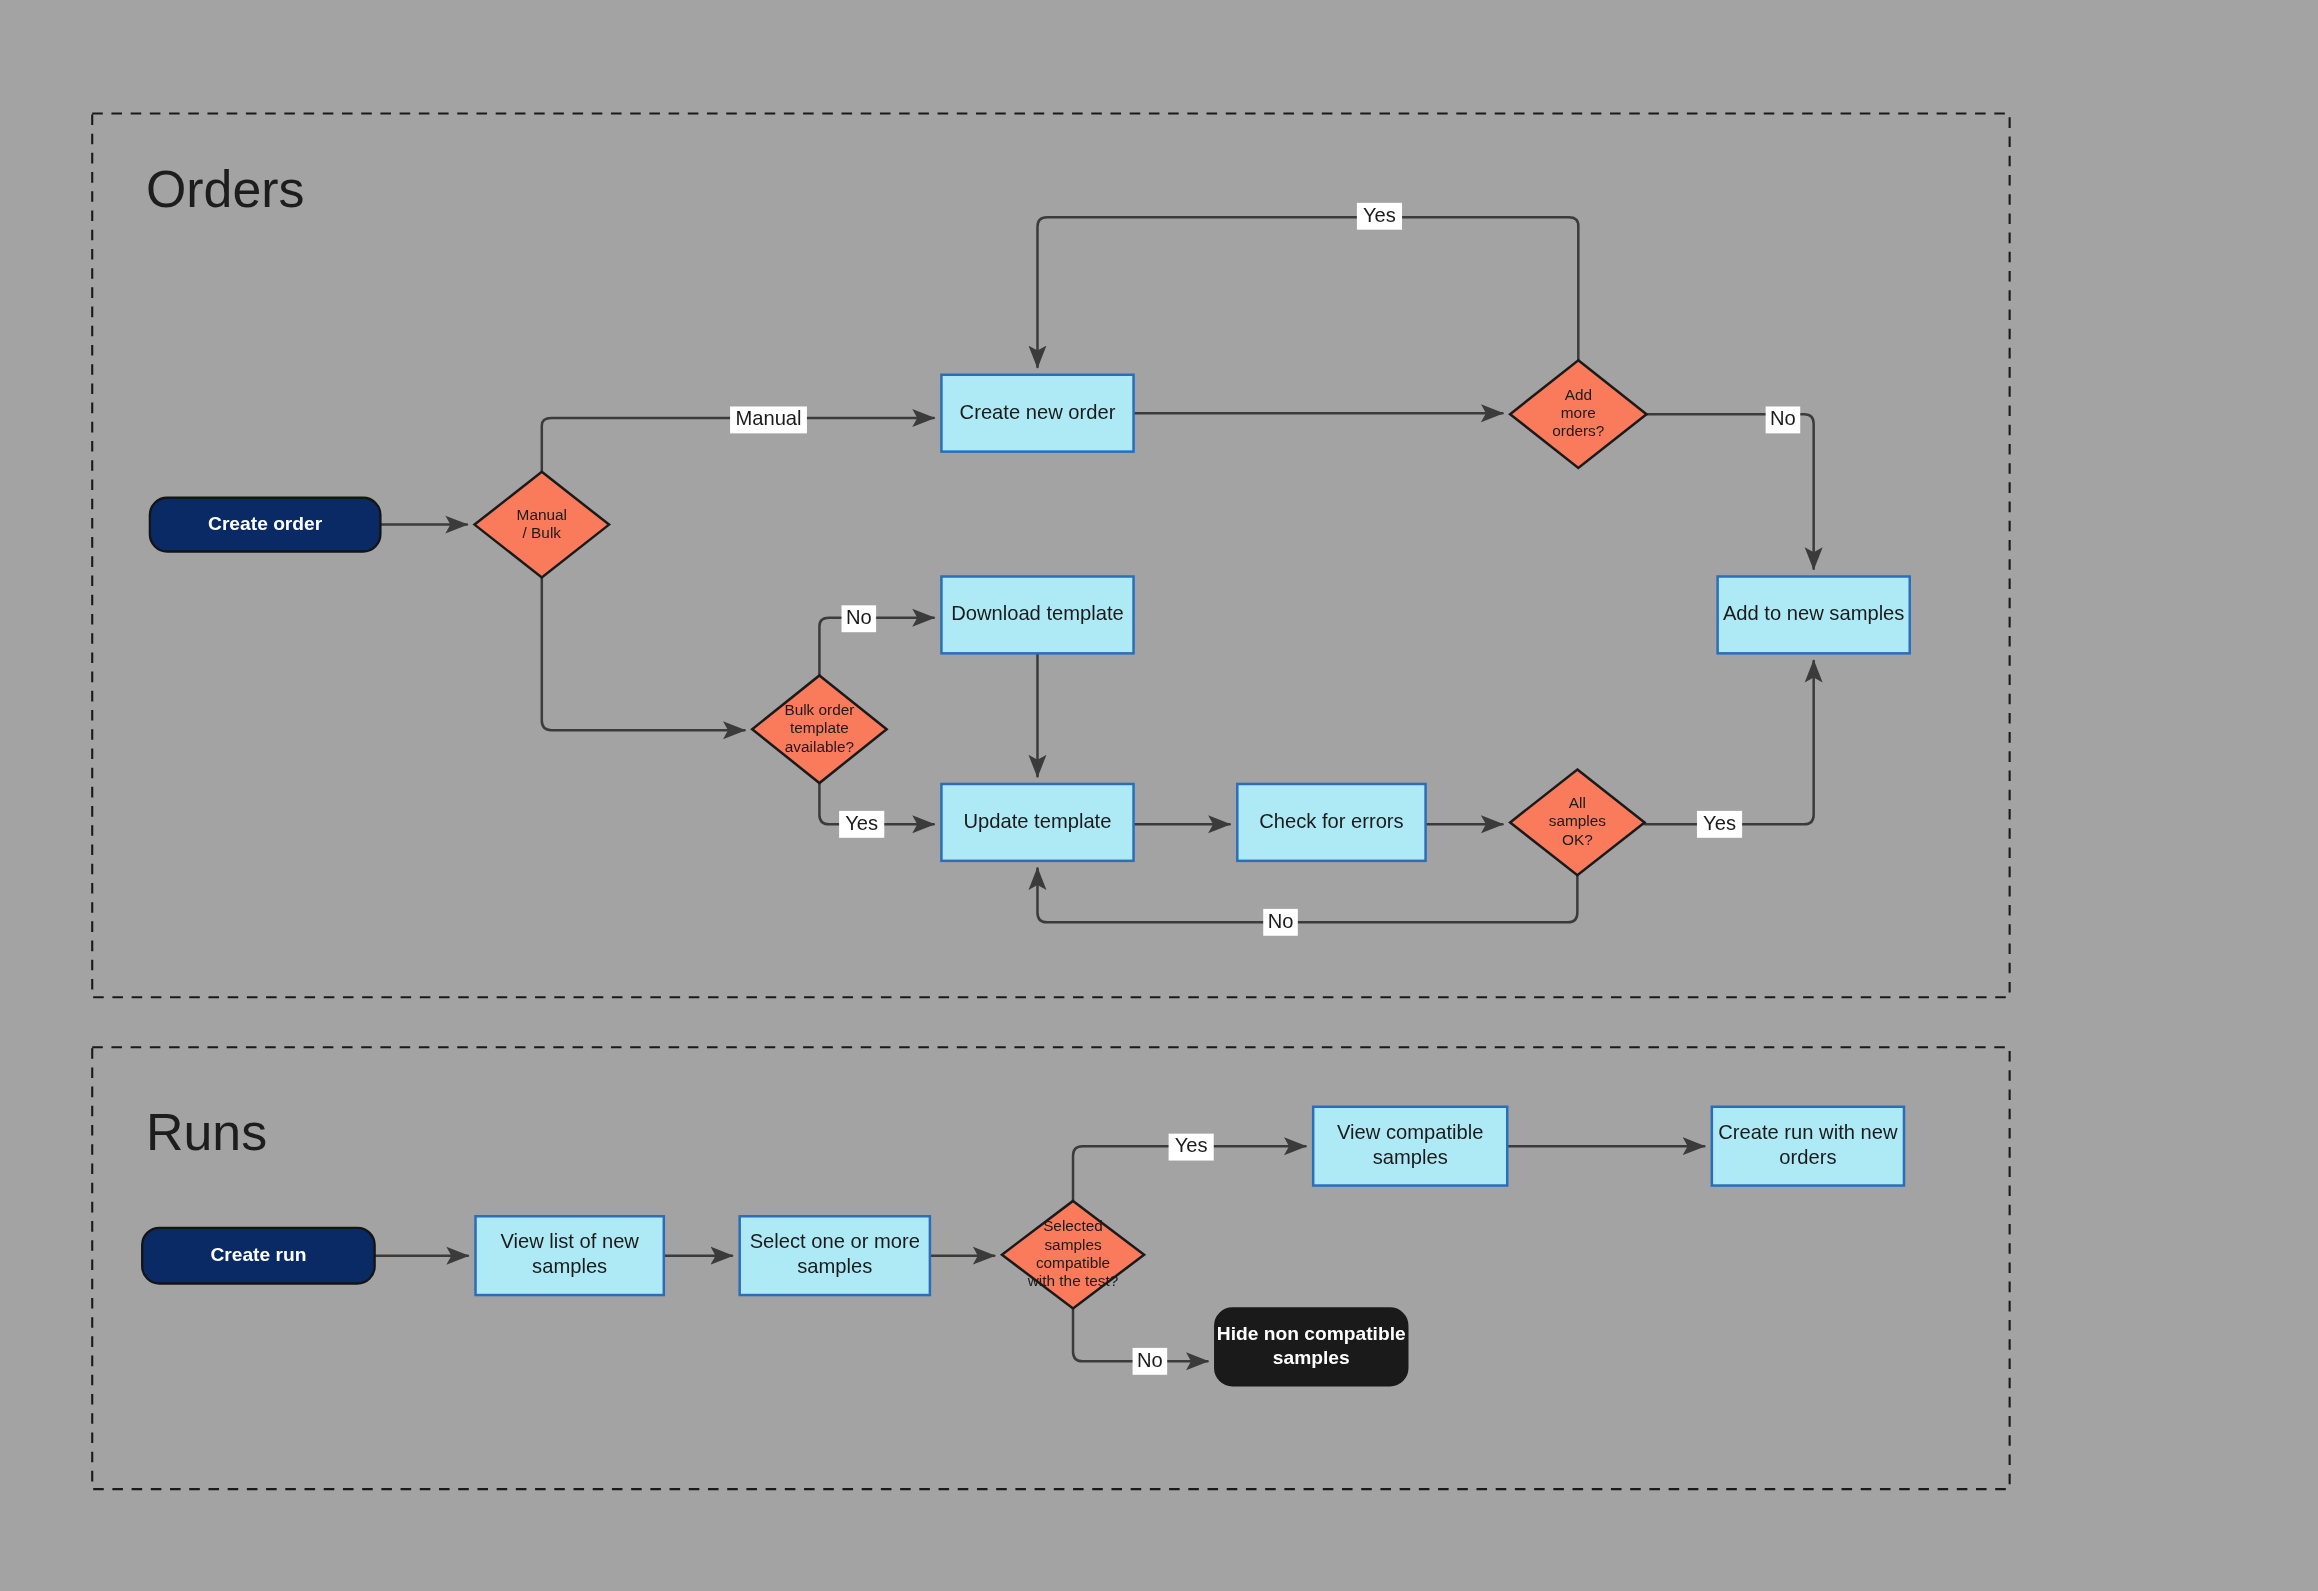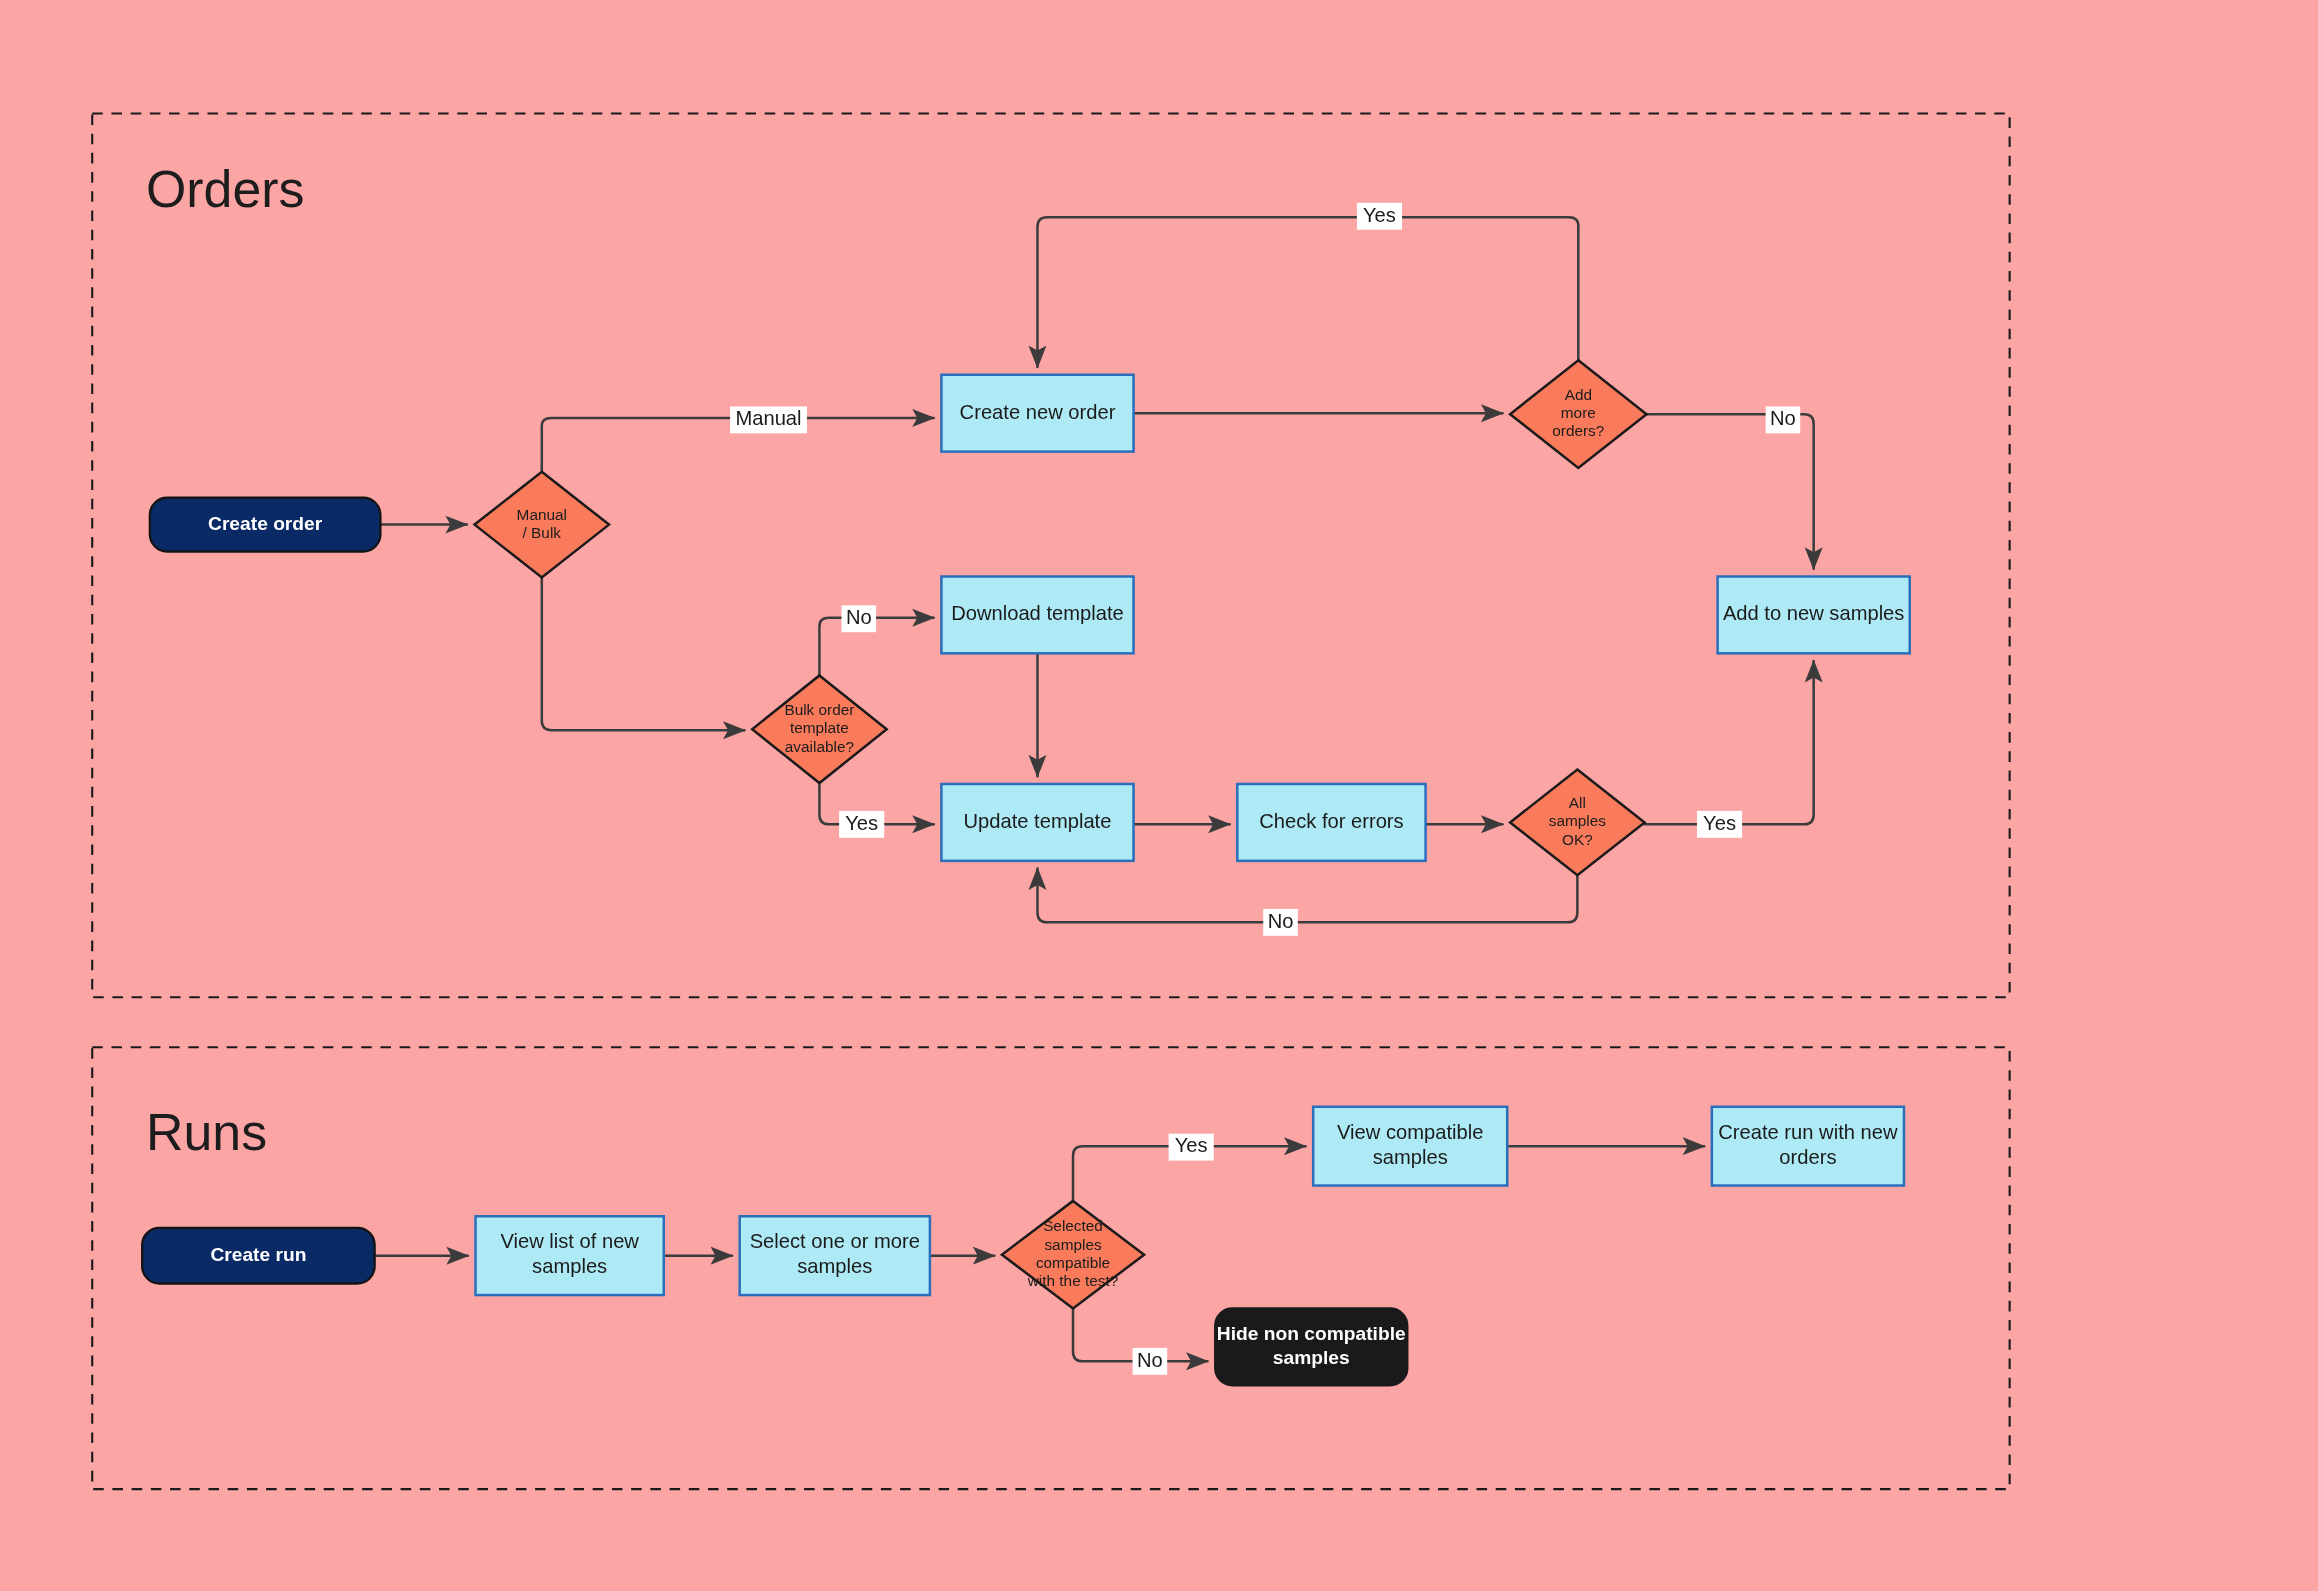--- a/index.html
+++ b/index.html
@@ -10,21 +10,21 @@
   body {
     width: 2318px;
     height: 1592px;
     font-family: "Liberation Sans", sans-serif;
     overflow: hidden;
   }
   #canvas {
     position: relative;
     width: 2318px;
     height: 1592px;
-    background: #fca5a5;
+    background: #a3a3a3;
   }
   svg.flow {
     position: absolute;
     left: 0;
     top: 0;
     width: 2318px;
     height: 1592px;
     display: block;
   }
   .group-frame {

